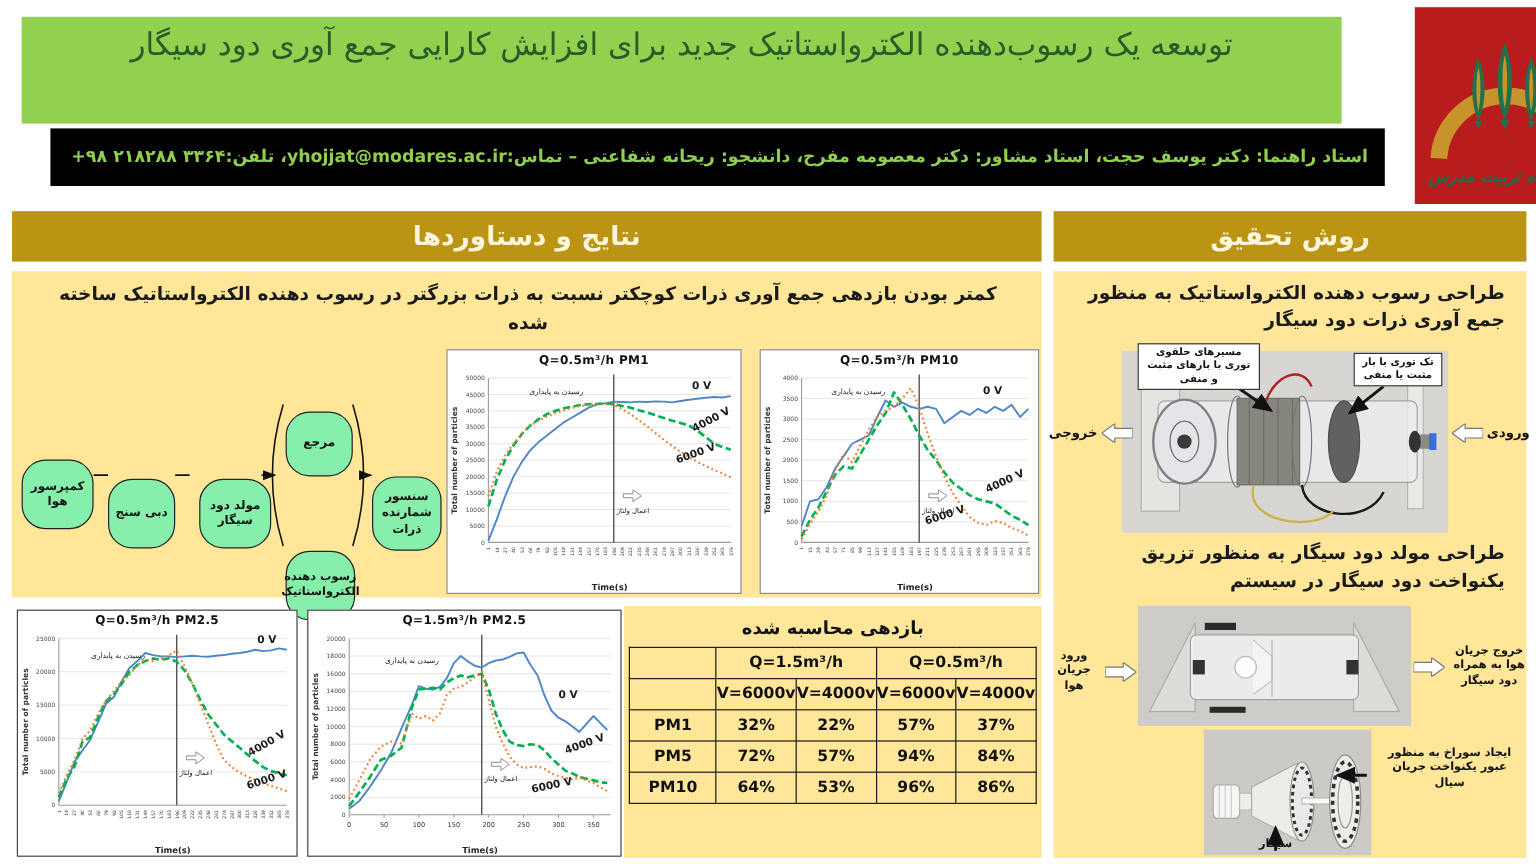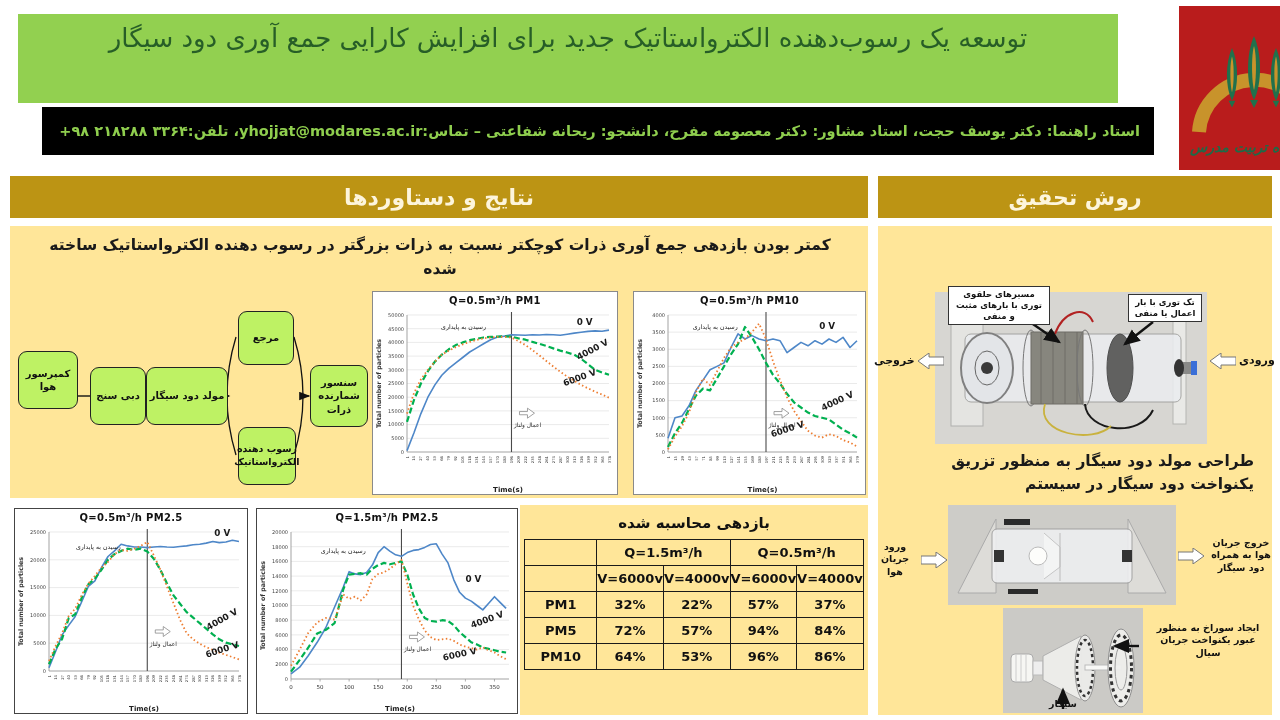--- a/index.html
+++ b/index.html
@@ -25,23 +25,23 @@
   .panel-right { left:878px; top:226px; width:394px; height:489px; }
   .panel-table { left:520px; top:505px; width:348px; height:210px; }
 
   .para { direction:rtl; font-weight:bold; color:#1a1a1a; }
   .results-text { left:40px; top:233px; width:800px; font-size:15.5px; line-height:1.55; text-align:center; }
   .method-text1 { left:892px; top:233px; width:366px; font-size:15.5px; line-height:1.5; text-align:right; padding-right:4px; }
   .method-text2 { left:892px; top:450px; width:366px; font-size:15.5px; line-height:1.5; text-align:right; padding-right:4px; }
 
   
   .flow { left:10px; top:295px; width:362px; height:200px; }
-  .fbox { position:absolute; background:#bef264; border:1.3px solid #222; border-radius:9px;
+  .fbox { position:absolute; background:#86efac; border:1.3px solid #222; border-radius:20px;
           display:flex; align-items:center; justify-content:center; text-align:center;
-          font-size:10px; font-weight:bold; direction:rtl; color:#111; padding:2px; line-height:1.35; }
+          font-size:10px; font-weight:bold; direction:rtl; color:#111; padding:2px; line-height:1.35;margin-top:32px; }
 
   
   .chartbox { position:absolute; background:#fff; }
   .ctitle { position:absolute; top:3px; left:0; width:100%; text-align:center; font-size:10px; font-weight:600; color:#111; letter-spacing:.3px; }
   .chartbox svg { position:absolute; left:0; top:16px; }
   #c0 { left:372px; top:291px; width:246px; height:204px; border:1px solid #8a8a8a; }
   #c1 { left:633px; top:291px; width:233px; height:204px; border:1px solid #8a8a8a; }
   #c2 { left:14px;  top:508px; width:234px; height:206px; border:1px solid #444; }
   #c3 { left:256px; top:508px; width:262px; height:206px; border:1px solid #444; }
 
@@ -119,21 +119,21 @@
       </defs>
       <line x1="68" y1="101" x2="80" y2="101" stroke="#111" stroke-width="1.4"></line>
       <line x1="136" y1="101" x2="148" y2="101" stroke="#111" stroke-width="1.4"></line>
       <line x1="208" y1="101" x2="219" y2="101" stroke="#111" stroke-width="1.4" marker-end="url(#fah)"></line>
       <path d="M226,42 Q208,101 226,160" stroke="#111" stroke-width="1.3" fill="none"></path>
       <path d="M284,42 Q302,101 284,160" stroke="#111" stroke-width="1.3" fill="none"></path>
       <line x1="291" y1="101" x2="299" y2="101" stroke="#111" stroke-width="1.4" marker-end="url(#fah)"></line>
     </svg>
     <div class="fbox" style="left:8px;top:56px;width:60px;height:58px">کمپرسور هوا</div>
     <div class="fbox" style="left:80px;top:72px;width:56px;height:58px">دبی سنج</div>
-    <div class="fbox" style="left:136px;top:72px;width:82px;height:58px">مولد دود سیگار</div>
+    <div class="fbox" style="left:156px;top:72px;width:60px;height:58px">مولد دود سیگار</div>
     <div class="fbox" style="left:228px;top:16px;width:56px;height:54px">مرجع</div>
     <div class="fbox" style="left:228px;top:132px;width:58px;height:58px;font-size:9.5px">رسوب دهنده الکترواستاتیک</div>
     <div class="fbox" style="left:300px;top:70px;width:58px;height:62px">سنسور شمارنده ذرات</div>
   </div>
 
   <div class="chartbox" id="c0">
     <div class="ctitle">Q=0.5m³/h  PM1</div>
     <svg width="244" height="186">
         <text x="31" y="145.8" font-size="5" fill="#444" text-anchor="end">0</text>
         <line x1="34" x2="236" y1="130.3" y2="130.3" stroke="#dcdcdc" stroke-width="0.6"></line>
@@ -418,20 +418,21 @@
         <td class="val">64%</td>
         <td class="val">53%</td>
         <td class="val">96%</td>
         <td class="val">86%</td>
       </tr>
     </tbody>
       </table>
   </div>
 
   <div class="abs cream panel-right"></div>
+  <div class="abs para method-text1">طراحی رسوب دهنده الکترواستاتیک  به منظور جمع آوری ذرات دود سیگار</div>
 
   <div class="abs photo" style="left:935px;top:292px;width:272px;height:152px">
     <svg width="272" height="152" viewBox="0 0 272 152">
       <defs>
         <marker id="ah1" markerWidth="8" markerHeight="7" refX="6" refY="3" orient="auto">
           <path d="M0,0 L7,3 L0,6 Z" fill="#111"></path>
         </marker>
       </defs>
       <rect width="272" height="152" fill="#D7D6D2"></rect>
       <rect x="238" y="22" width="13" height="110" fill="#E9E9E6" stroke="#B5B5B2"></rect>
@@ -452,21 +453,21 @@
       <rect x="256" y="69" width="6" height="14" fill="#3A6FD8"></rect>
       <ellipse cx="244" cy="76" rx="5" ry="9" fill="#333"></ellipse>
       <path d="M120,42 C128,20 150,12 158,30" stroke="#B22222" stroke-width="2" fill="none"></path>
       <path d="M150,112 C152,140 205,146 218,118" stroke="#1A1A1A" stroke-width="2" fill="none"></path>
       <path d="M110,112 C100,142 158,152 176,134" stroke="#C9B23E" stroke-width="1.8" fill="none"></path>
       <line x1="92" y1="28" x2="124" y2="50" stroke="#111" stroke-width="2.4" marker-end="url(#ah1)"></line>
       <line x1="218" y1="30" x2="190" y2="52" stroke="#111" stroke-width="2.4" marker-end="url(#ah1)"></line>
     </svg>
   </div>
   <div class="callout" style="left:948px;top:286px;width:102px">مسیرهای حلقوی توری با بارهای مثبت و منفی</div>
-  <div class="callout" style="left:1128px;top:294px;width:74px">تک توری با بار اعمال یا منفی</div>
+  <div class="callout" style="left:1128px;top:294px;width:74px">تک توری با بار مثبت یا منفی</div>
   <div class="arrowflex" style="left:874px;top:353px">
     <span class="plabel" style="position:static;font-size:11px">خروجی</span>
     <svg width="26" height="16">
       <polygon points="26,4 11,4 11,0 0,8 11,16 11,12 26,12" fill="#fff" stroke="#777"></polygon>
     </svg>
   </div>
   <div class="arrowflex" style="left:1210px;top:353px">
     <svg width="26" height="16">
       <polygon points="26,4 11,4 11,0 0,8 11,16 11,12 26,12" fill="#fff" stroke="#777"></polygon>
     </svg>

